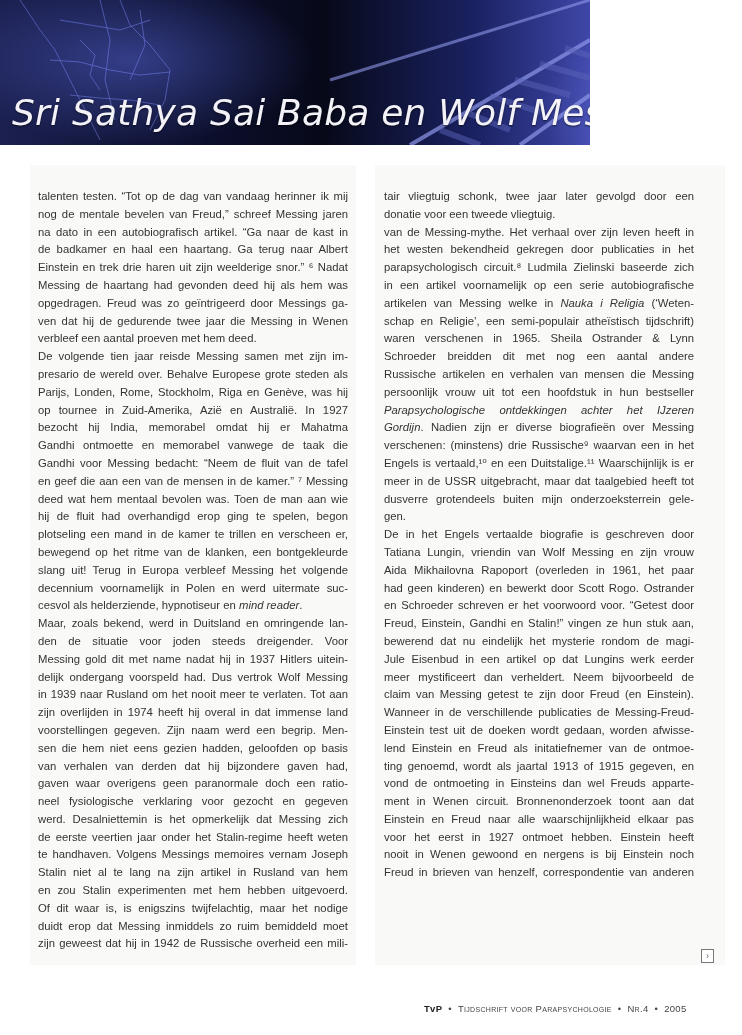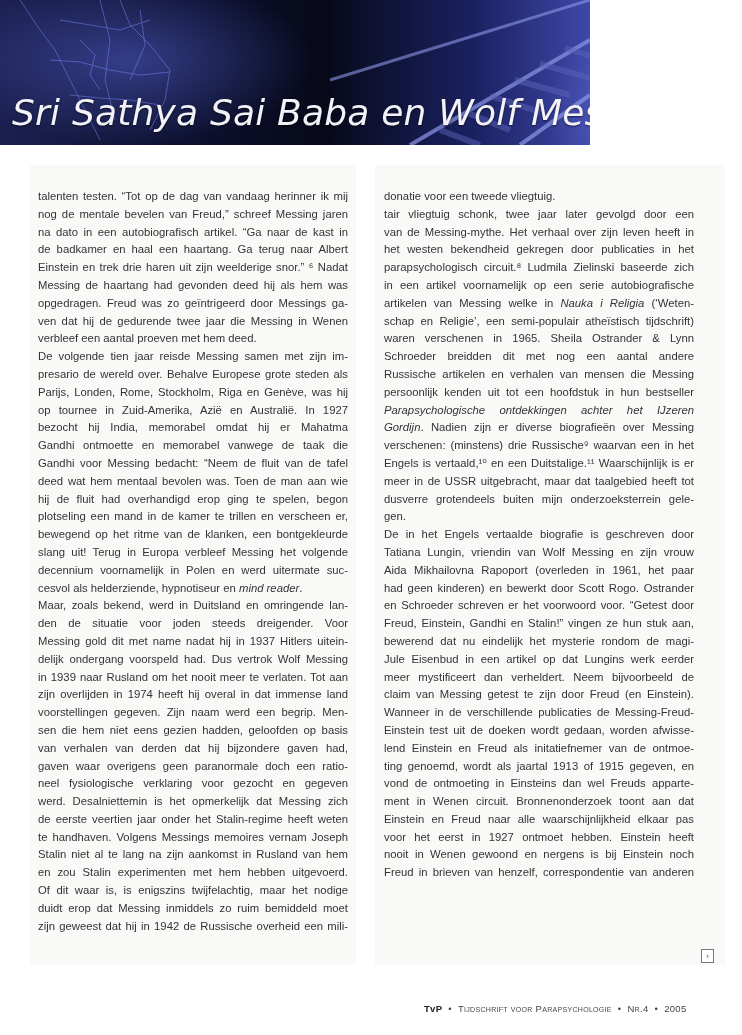--- a/index.html
+++ b/index.html
@@ -111,20 +111,21 @@
   <span class="ln">opgedragen. Freud was zo geïntrigeerd door Messings ga-</span>
   <span class="ln">ven dat hij de gedurende twee jaar die Messing in Wenen</span>
   <span class="ln last">verbleef een aantal proeven met hem deed.</span>
   <span class="ln">De volgende tien jaar reisde Messing samen met zijn im-</span>
   <span class="ln">presario de wereld over. Behalve Europese grote steden als</span>
   <span class="ln">Parijs, Londen, Rome, Stockholm, Riga en Genève, was hij</span>
   <span class="ln">op tournee in Zuid-Amerika, Azië en Australië. In 1927</span>
   <span class="ln">bezocht hij India, memorabel omdat hij er Mahatma</span>
   <span class="ln">Gandhi ontmoette en memorabel vanwege de taak die</span>
   <span class="ln">Gandhi voor Messing bedacht: “Neem de fluit van de tafel</span>
+  <span class="ln">en geef die aan een van de mensen in de kamer.” ⁷ Messing</span>
   <span class="ln">deed wat hem mentaal bevolen was. Toen de man aan wie</span>
   <span class="ln">hij de fluit had overhandigd erop ging te spelen, begon</span>
   <span class="ln">plotseling een mand in de kamer te trillen en verscheen er,</span>
   <span class="ln">bewegend op het ritme van de klanken, een bontgekleurde</span>
   <span class="ln">slang uit! Terug in Europa verbleef Messing het volgende</span>
   <span class="ln">decennium voornamelijk in Polen en werd uitermate suc-</span>
   <span class="ln last"><span>cesvol als helderziende, hypnotiseur en </span><i>mind reader</i><span>.</span></span>
   <span class="ln">Maar, zoals bekend, werd in Duitsland en omringende lan-</span>
   <span class="ln">den de situatie voor joden steeds dreigender. Voor</span>
   <span class="ln">Messing gold dit met name nadat hij in 1937 Hitlers uitein-</span>
@@ -132,40 +133,40 @@
   <span class="ln">in 1939 naar Rusland om het nooit meer te verlaten. Tot aan</span>
   <span class="ln">zijn overlijden in 1974 heeft hij overal in dat immense land</span>
   <span class="ln">voorstellingen gegeven. Zijn naam werd een begrip. Men-</span>
   <span class="ln">sen die hem niet eens gezien hadden, geloofden op basis</span>
   <span class="ln">van verhalen van derden dat hij bijzondere gaven had,</span>
   <span class="ln">gaven waar overigens geen paranormale doch een ratio-</span>
   <span class="ln">neel fysiologische verklaring voor gezocht en gegeven</span>
   <span class="ln">werd. Desalniettemin is het opmerkelijk dat Messing zich</span>
   <span class="ln">de eerste veertien jaar onder het Stalin-regime heeft weten</span>
   <span class="ln">te handhaven. Volgens Messings memoires vernam Joseph</span>
-  <span class="ln">Stalin niet al te lang na zijn aankomst in Rusland van hem</span>
+  <span class="ln">Stalin niet al te lang na zijn artikel in Rusland van hem</span>
   <span class="ln">en zou Stalin experimenten met hem hebben uitgevoerd.</span>
   <span class="ln">Of dit waar is, is enigszins twijfelachtig, maar het nodige</span>
   <span class="ln">duidt erop dat Messing inmiddels zo ruim bemiddeld moet</span>
   <span class="ln">zijn geweest dat hij in 1942 de Russische overheid een mili-</span>
 </div>
 
 <div class="col right">
+  <span class="ln">tair vliegtuig schonk, twee jaar later gevolgd door een</span>
   <span class="ln last">donatie voor een tweede vliegtuig.</span>
-  <span class="ln">tair vliegtuig schonk, twee jaar later gevolgd door een</span>
   <span class="ln">van de Messing-mythe. Het verhaal over zijn leven heeft in</span>
   <span class="ln">het westen bekendheid gekregen door publicaties in het</span>
   <span class="ln">parapsychologisch circuit.⁸ Ludmila Zielinski baseerde zich</span>
   <span class="ln">in een artikel voornamelijk op een serie autobiografische</span>
   <span class="ln"><span>artikelen van Messing welke in </span><i>Nauka i Religia</i><span> (‘Weten-</span></span>
   <span class="ln">schap en Religie’, een semi-populair atheïstisch tijdschrift)</span>
   <span class="ln">waren verschenen in 1965. Sheila Ostrander &amp; Lynn</span>
   <span class="ln">Schroeder breidden dit met nog een aantal andere</span>
   <span class="ln">Russische artikelen en verhalen van mensen die Messing</span>
-  <span class="ln">persoonlijk kenden uit tot een hoofdstuk in hun bestseller</span>
+  <span class="ln">persoonlijk vrouw uit tot een hoofdstuk in hun bestseller</span>
   <span class="ln"><i>Parapsychologische ontdekkingen achter het IJzeren</i></span>
   <span class="ln"><i>Gordijn</i><span>. Nadien zijn er diverse biografieën over Messing</span></span>
   <span class="ln">verschenen: (minstens) drie Russische⁹ waarvan een in het</span>
   <span class="ln">Engels is vertaald,¹⁰ en een Duitstalige.¹¹ Waarschijnlijk is er</span>
   <span class="ln">meer in de USSR uitgebracht, maar dat taalgebied heeft tot</span>
   <span class="ln">dusverre grotendeels buiten mijn onderzoeksterrein gele-</span>
   <span class="ln last">gen.</span>
   <span class="ln">De in het Engels vertaalde biografie is geschreven door</span>
   <span class="ln">Tatiana Lungin, vriendin van Wolf Messing en zijn vrouw</span>
   <span class="ln">Aida Mikhailovna Rapoport (overleden in 1961, het paar</span>

